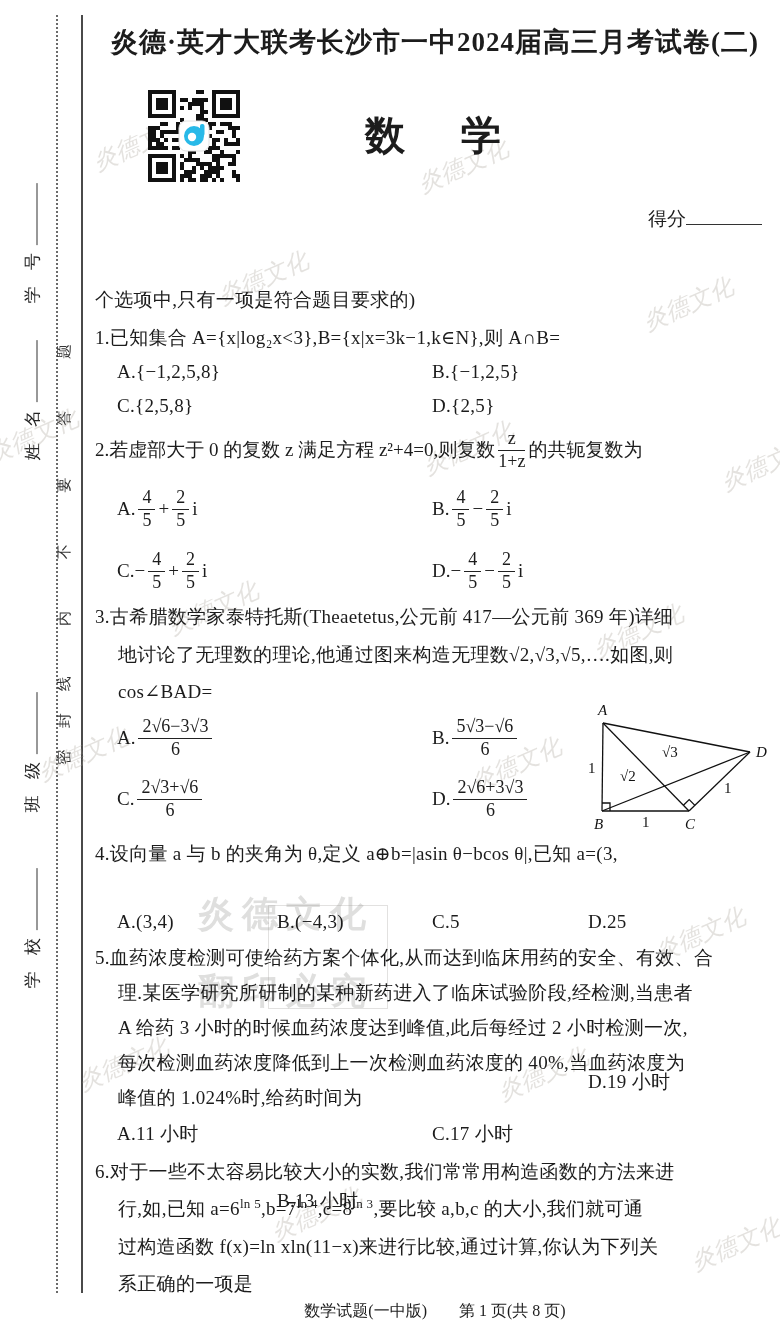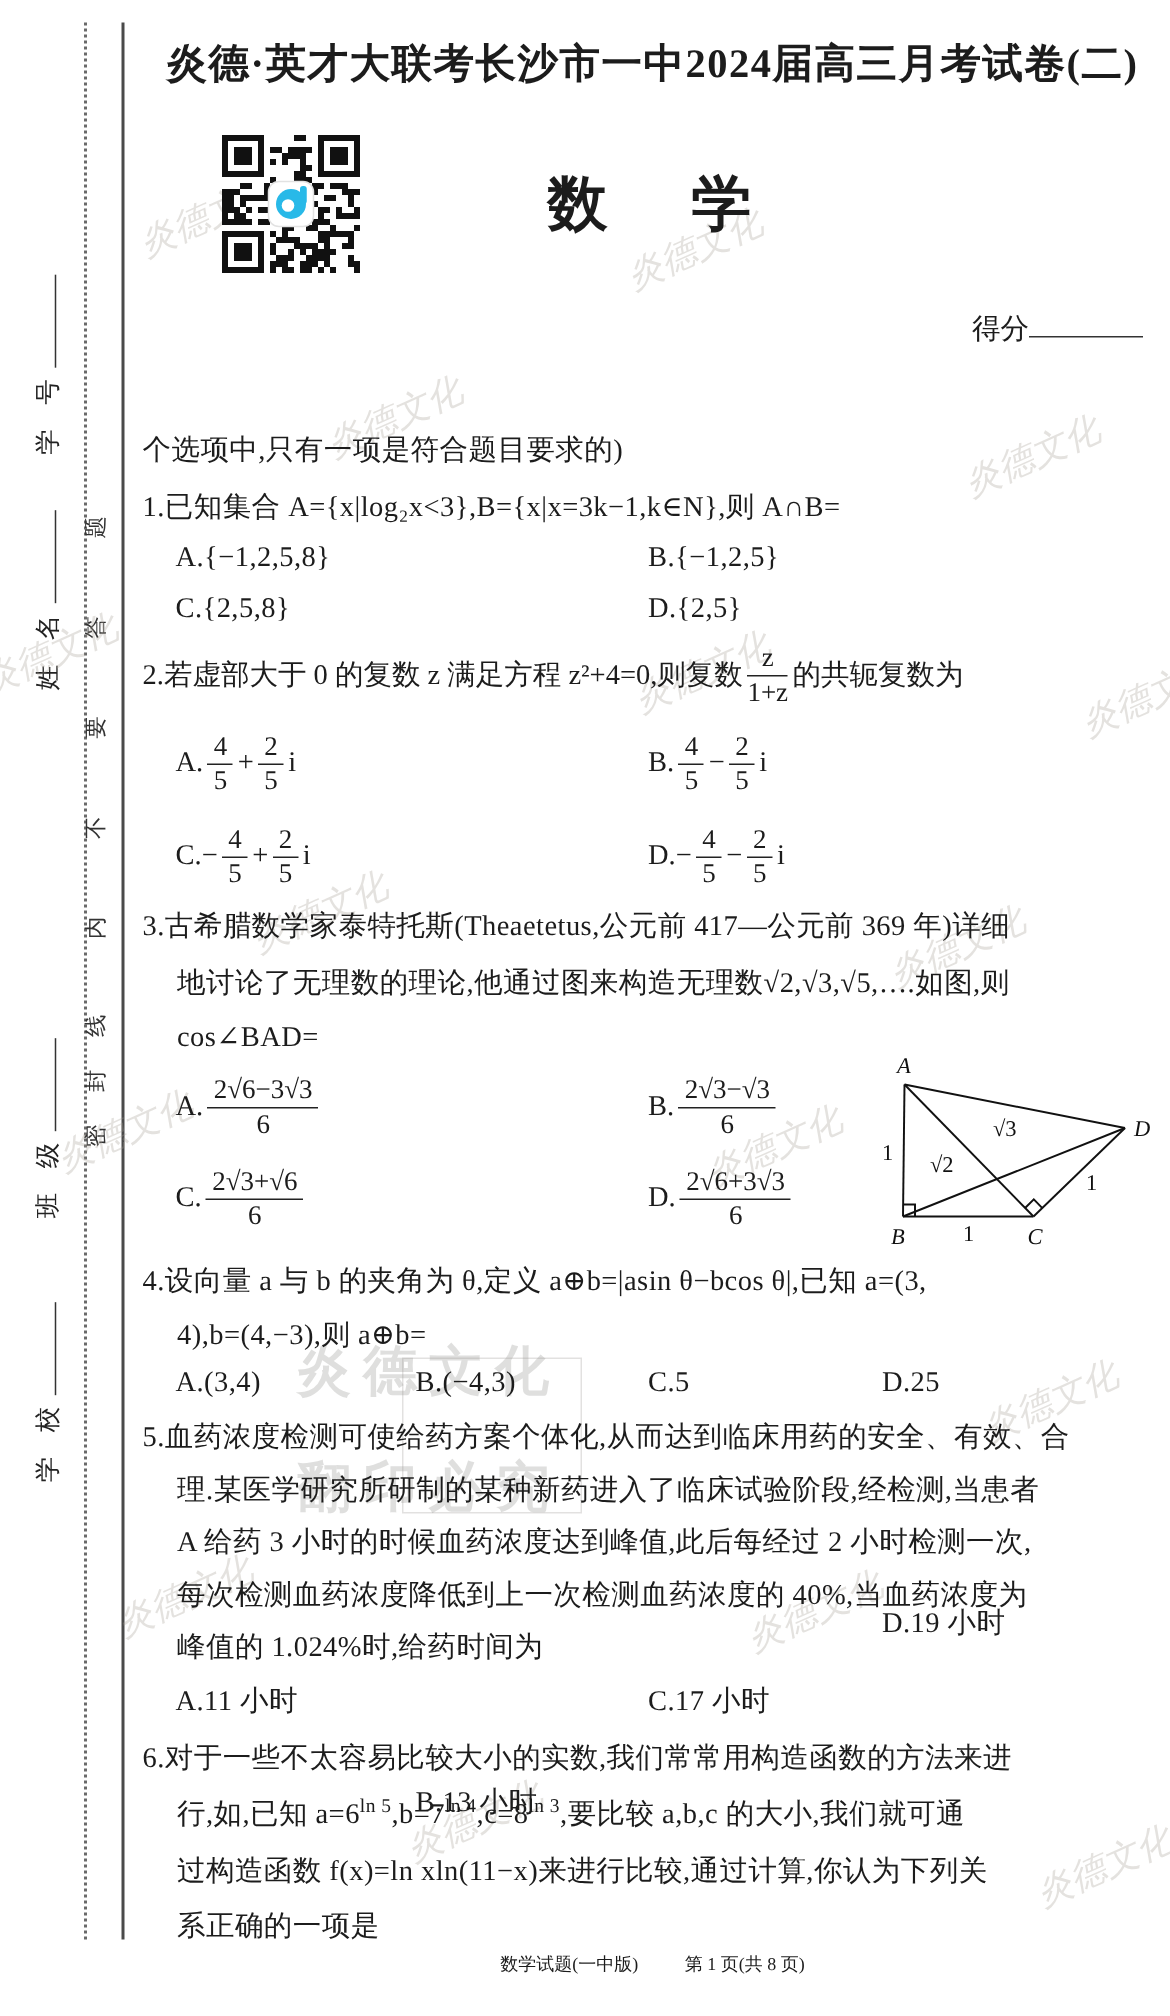--- a/index.html
+++ b/index.html
@@ -33,21 +33,21 @@
   .opt-grid-a{left:117px;} .opt-grid-b{left:432px;}
   .fline{position:absolute;display:flex;align-items:center;font-size:19px;white-space:nowrap;}
   .frac{display:inline-block;text-align:center;font-size:18px;margin:0 3px;}
   .frac .fnum{display:block;padding:0 4px;border-bottom:1.3px solid #222;line-height:1.2;}
   .frac .fden{display:block;line-height:1.2;}
   
   .figure{position:absolute;left:586px;top:693px;width:194px;height:146px;}
   .figure text{font-family:"Liberation Serif","DejaVu Serif",serif;font-style:italic;font-size:15px;fill:#111;}
   .figure text.num{font-style:normal;}
   
-  .footer{position:absolute;left:95px;top:1301px;width:680px;text-align:center;font-size:12px;}
+  .footer{position:absolute;left:95px;top:1301px;width:680px;text-align:center;font-size:16px;}
   .footer span{margin:0 14px;}
   
   .wm{position:absolute;font-size:24px;color:rgba(165,158,150,0.30);transform:rotate(-24deg);
       white-space:nowrap;font-style:italic;pointer-events:none;}
   .stamp{position:absolute;color:rgba(150,148,145,0.30);pointer-events:none;}
   .stamp .s1{font-size:36px;font-weight:bold;letter-spacing:8px;}
   .stamp .s2{font-size:36px;font-weight:bold;letter-spacing:8px;margin-top:28px;}
   .stamp-box{position:absolute;left:268px;top:905px;width:118px;height:102px;
              border:1.5px solid rgba(150,148,145,0.28);pointer-events:none;}
   sup{font-size:13px;}
@@ -340,21 +340,21 @@
   <div class="fline opt-grid-a" style="top:712px;height:52px;">
     <span>A.</span>
     <span class="frac">
         <span class="fnum">2√6−3√3</span>
         <span class="fden">6</span>
       </span>
   </div>
   <div class="fline opt-grid-b" style="top:712px;height:52px;">
     <span>B.</span>
     <span class="frac">
-        <span class="fnum">2√3−√3</span>
+        <span class="fnum">5√3−√6</span>
         <span class="fden">6</span>
       </span>
   </div>
   <div class="fline opt-grid-a" style="top:773px;height:52px;">
     <span>C.</span>
     <span class="frac">
         <span class="fnum">2√3+√6</span>
         <span class="fden">6</span>
       </span>
   </div>
@@ -384,21 +384,20 @@
       <text x="170" y="64">D</text>
       <text class="num" x="2" y="80">1</text>
       <text class="num" x="34" y="88">√2</text>
       <text class="num" x="76" y="64">√3</text>
       <text class="num" x="56" y="134">1</text>
       <text class="num" x="138" y="100">1</text>
     </svg>
   </div>
 
   <div class="tline" style="left:95px;top:841px;">4.设向量 a 与 b 的夹角为 θ,定义 a⊕b=|asin θ−bcos θ|,已知 a=(3,</div>
-  <div class="tline" style="left:118px;top:877px;">4),b=(4,−3),则 a⊕b=</div>
   <div class="tline" style="left:117px;top:911px;">A.(3,4)</div>
   <div class="tline" style="left:277px;top:911px;">B.(−4,3)</div>
   <div class="tline" style="left:432px;top:911px;">C.5</div>
   <div class="tline" style="left:588px;top:911px;">D.25</div>
 
   <div class="tline" style="left:95px;top:945px;">5.血药浓度检测可使给药方案个体化,从而达到临床用药的安全、有效、合</div>
   <div class="tline" style="left:118px;top:980px;">理.某医学研究所研制的某种新药进入了临床试验阶段,经检测,当患者</div>
   <div class="tline" style="left:118px;top:1015px;">A 给药 3 小时的时候血药浓度达到峰值,此后每经过 2 小时检测一次,</div>
   <div class="tline" style="left:118px;top:1050px;">每次检测血药浓度降低到上一次检测血药浓度的 40%,当血药浓度为</div>
   <div class="tline" style="left:118px;top:1085px;">峰值的 1.024%时,给药时间为</div>

